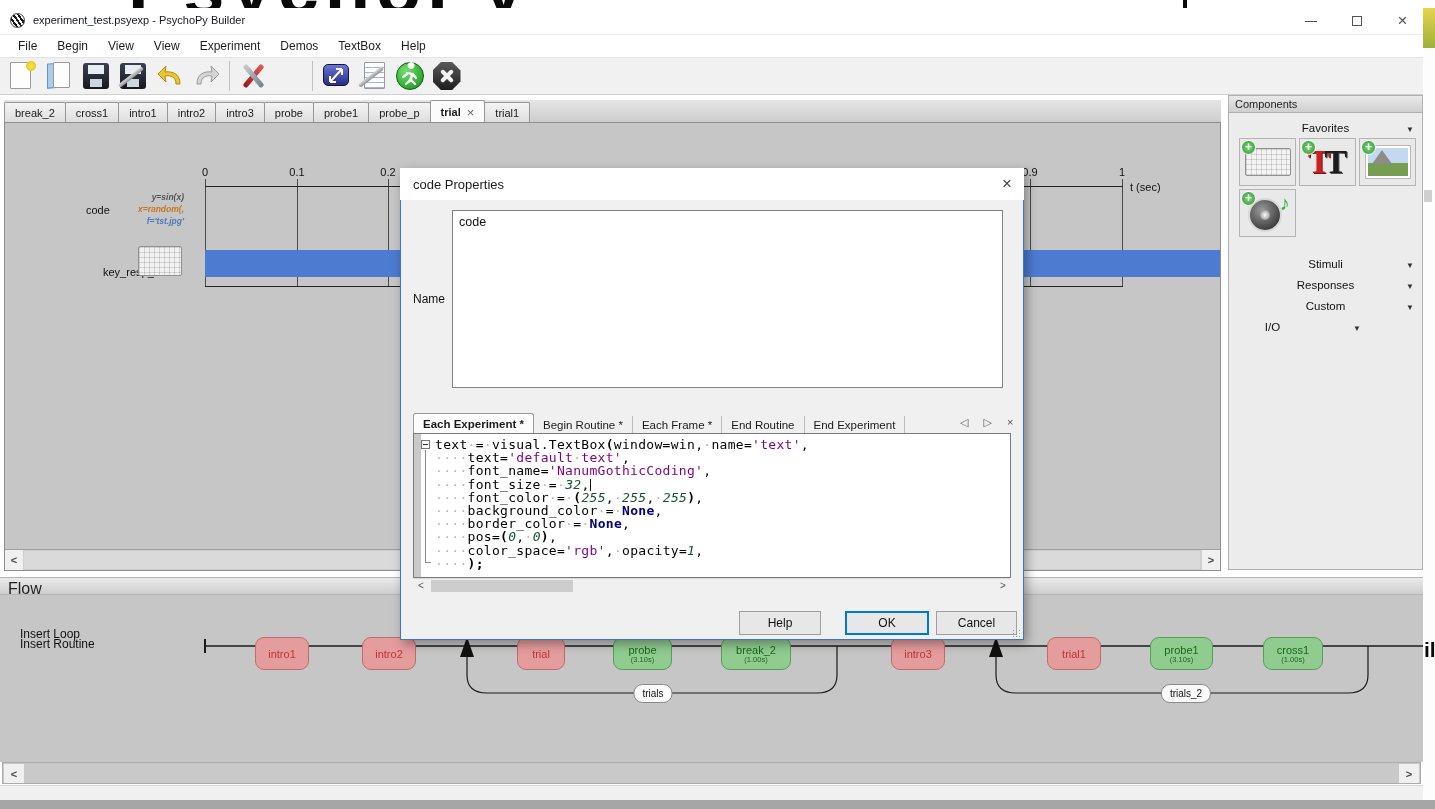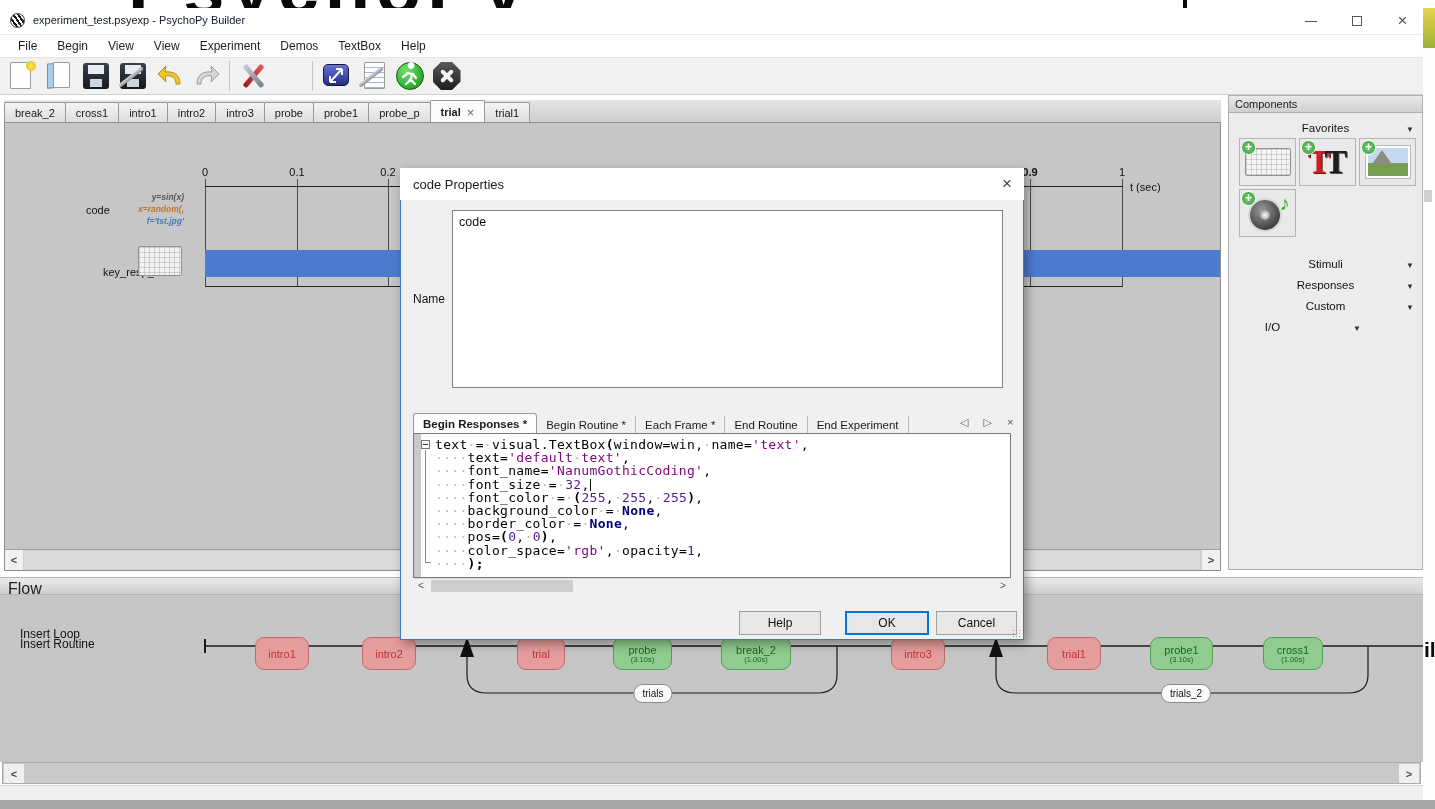--- a/index.html
+++ b/index.html
@@ -131,21 +131,21 @@
   #dlg-close { position:absolute; right:8px; top:6px; font-size:17px; color:#444; padding:0 4px; }
   #dlg-name-box { left:452px; top:210px; width:551px; height:178px; background:#fff; border:1px solid #828282; font-size:12.5px; color:#111; padding:4px 6px; }
   #dlg-name-label { left:413px; top:292px; font-size:12px; color:#111; }
   #dlg-tabs { left:413px; top:413px; width:545px; height:20px; display:flex; align-items:flex-end; }
   .dtab { height:17px; padding:0 9px; font-size:11.5px; color:#1a1a1a; display:flex; align-items:center; border-right:1px solid #bcbcbc; }
   .dtab.active { height:20px; background:#fdfdfd; border:1px solid #9a9a9a; border-bottom:none; border-radius:3px 3px 0 0; font-weight:bold; }
   #dlg-tabnav { left:960px; top:416px; font-size:11px; color:#555; letter-spacing:6px; }
   #dlg-editor { left:413px; top:433px; width:598px; height:145px; background:#fff; border:1px solid #7a7a7a; overflow:hidden; }
   #dlg-editor .margin { position:absolute; left:0; top:0; width:7px; height:100%; background:#c9c9c9; }
   #code-lines { position:absolute; left:21px; top:4px; font-family:"DejaVu Sans Mono",monospace; font-size:13px; line-height:13.2px; letter-spacing:0.3px; white-space:pre; }
-  .cl-plain{ color:#000; } .cl-str{ color:#7f007f; } .cl-num{ color:#4c1d95; } .cl-kw{ color:#00007f; font-weight:bold; } .cl-bold{ color:#000; font-weight:bold; }
+  .cl-plain{ color:#000; } .cl-str{ color:#7f007f; } .cl-num{ color:#14532d;font-style:italic; } .cl-kw{ color:#00007f; font-weight:bold; } .cl-bold{ color:#000; font-weight:bold; }
   .ws{ color:#b5b5b5; }
   .caret{ display:inline-block; width:1.5px; height:12px; background:#111; vertical-align:-2px; }
   .foldbox { position:absolute; left:7px; top:6px; width:9px; height:9px; background:#fff; border:1px solid #777; }
   .foldbox::after{ content:""; position:absolute; left:1px; top:3px; width:5px; height:1px; background:#333; }
   .foldline { position:absolute; left:11px; top:16px; width:1px; height:112px; background:#888; }
   .foldend { position:absolute; left:11px; top:128px; width:6px; height:1px; background:#888; }
   #dlg-edscroll { left:414px; top:578px; width:596px; height:14px; background:#f0f0f0; border-top:1px solid #d9d9d9; }
   #dlg-edscroll .left{ position:absolute; left:0; top:0; width:14px; height:13px; font-size:10px; display:flex; align-items:center; justify-content:center; color:#555; }
   #dlg-edscroll .right{ position:absolute; right:0; top:0; width:14px; height:13px; font-size:10px; display:flex; align-items:center; justify-content:center; color:#555; }
   #dlg-edscroll .thumb{ position:absolute; left:17px; top:1px; width:142px; height:12px; background:#cdcdcd; }
@@ -327,21 +327,21 @@
     <div class="abs ticklab" style="left: 572px;">0.4</div>
     <div class="abs gridline" style="left: 572px;"></div>
     <div class="abs ticklab" style="left: 664px;">0.5</div>
     <div class="abs gridline" style="left: 664px;"></div>
     <div class="abs ticklab" style="left: 755px;">0.6</div>
     <div class="abs gridline" style="left: 755px;"></div>
     <div class="abs ticklab" style="left: 847px;">0.7</div>
     <div class="abs gridline" style="left: 847px;"></div>
     <div class="abs ticklab" style="left: 939px;">0.8</div>
     <div class="abs gridline" style="left: 939px;"></div>
-    <div class="abs ticklab" style="left: 1030px; font-weight: bold;">0.9</div>
+    <div class="abs ticklab" style="left: 1030px;">0.9</div>
     <div class="abs gridline" style="left: 1030px;"></div>
     <div class="abs ticklab" style="left: 1122px;">1</div>
     <div class="abs gridline" style="left: 1122px;"></div>
   </div>
 <div class="abs axis" style="top:186px"></div>
 <div class="abs axis" style="top:286px"></div>
 <div class="abs" id="taxis-label">t (sec)</div>
 <div class="abs rowlabel" id="row-code-label">code</div>
 <div class="abs" id="code-comp-icon">
     <div style="color: rgb(86, 86, 86);">y=sin(x)</div>
@@ -460,21 +460,21 @@
 <div class="abs" id="statusbar"></div>
 
 <div class="abs" id="dialog"></div>
 <div class="abs" id="dlg-title">
   <span class="txt">code Properties</span>
   <span id="dlg-close">×</span>
 </div>
 <div class="abs" id="dlg-name-box">code</div>
 <div class="abs" id="dlg-name-label">Name</div>
 <div class="abs" id="dlg-tabs">
-    <div class="dtab active">Begin Responses *</div>
+    <div class="dtab active">Each Experiment *</div>
     <div class="dtab">Begin Routine *</div>
     <div class="dtab">Each Frame *</div>
     <div class="dtab">End Routine</div>
     <div class="dtab">End Experiment</div>
   </div>
 <div class="abs" id="dlg-tabnav">◁ ▷ ×</div>
 <div class="abs" id="dlg-editor">
   <div class="margin"></div>
   <div class="foldbox"></div>
   <div class="foldline"></div>

